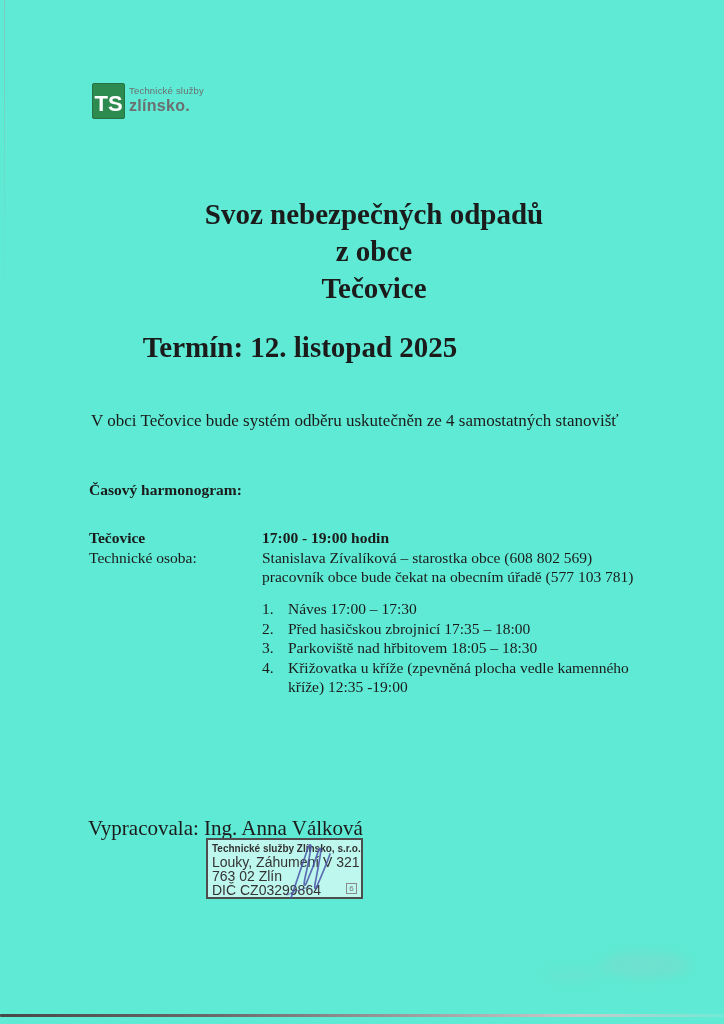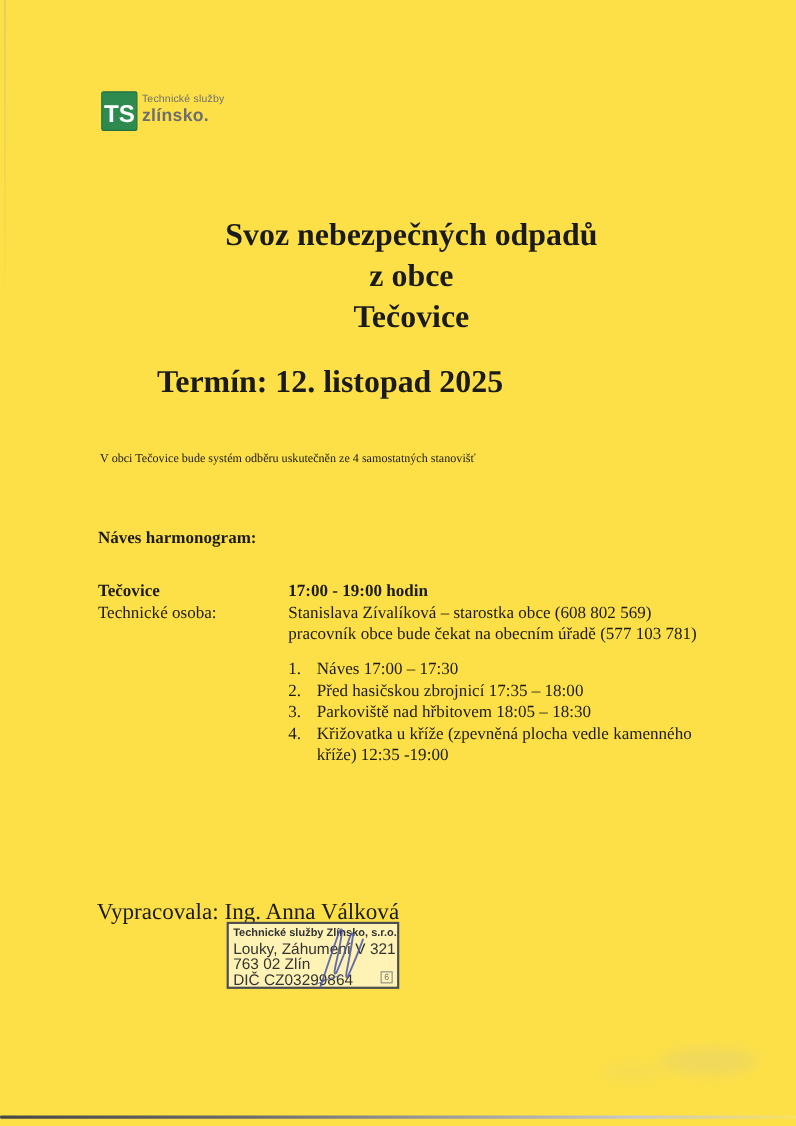--- a/index.html
+++ b/index.html
@@ -1,19 +1,19 @@
 <!DOCTYPE html>
 <html><head>
 <meta charset="utf-8">
 <style>
   html,body{margin:0;padding:0;background:#ffffff;}
   .page{
     position:relative;
     width:724px;height:1024px;
-    background:#fde047;
+    background:#5eead4;
     overflow:hidden;
     font-family:"Liberation Serif","DejaVu Serif",serif;
     color:#1b1b1b;
   }
   
   .scan-edge-left{
     position:absolute;left:4px;top:0;width:1px;height:300px;
     background:linear-gradient(to bottom, rgba(160,160,160,.45), rgba(200,200,200,0));
   }
   
@@ -43,21 +43,21 @@
     position:absolute;left:0;top:196px;width:724px;
     text-align:center;padding-left:24px;box-sizing:border-box;
     font-weight:bold;font-size:29px;line-height:37px;
   }
   .term-line{
     position:absolute;left:0;top:331px;width:580px;
     text-align:center;padding-left:20px;box-sizing:border-box;
     font-weight:bold;font-size:29px;
   }
   
-  .intro{position:absolute;left:91px;top:411px;width:560px;font-size:11px;}
+  .intro{position:absolute;left:91px;top:411px;width:560px;font-size:17px;}
   .section-heading{position:absolute;left:89px;top:481px;font-size:15.5px;font-weight:bold;}
   .col-left{position:absolute;left:89px;top:528px;font-size:15.5px;line-height:19.5px;}
   .col-left .place{font-weight:bold;}
   .col-right{position:absolute;left:262px;top:528px;width:400px;font-size:15.5px;line-height:19.5px;}
   .col-right .time{font-weight:bold;}
   .stops{position:absolute;left:262px;top:599px;font-size:15.5px;line-height:19.5px;}
   .stop{display:flex;}
   .stop-num{width:26px;flex:0 0 26px;}
   .stop-text{width:347px;}
   
@@ -98,21 +98,21 @@
 
   <div class="title-block">
     <div>Svoz nebezpečných odpadů</div>
     <div>z obce</div>
     <div>Tečovice</div>
   </div>
   <div class="term-line">Termín: 12. listopad 2025</div>
 
   <div class="intro">V obci Tečovice bude systém odběru uskutečněn ze 4 samostatných stanovišť</div>
 
-  <div class="section-heading">Náves harmonogram:</div>
+  <div class="section-heading">Časový harmonogram:</div>
 
   <div class="col-left">
     <div class="place">Tečovice</div>
     <div>Technické osoba:</div>
   </div>
   <div class="col-right">
     <div class="time">17:00 - 19:00 hodin</div>
     <div>Stanislava Zívalíková – starostka obce (608 802 569)</div>
     <div>pracovník obce bude čekat na obecním úřadě (577 103 781)</div>
   </div>

